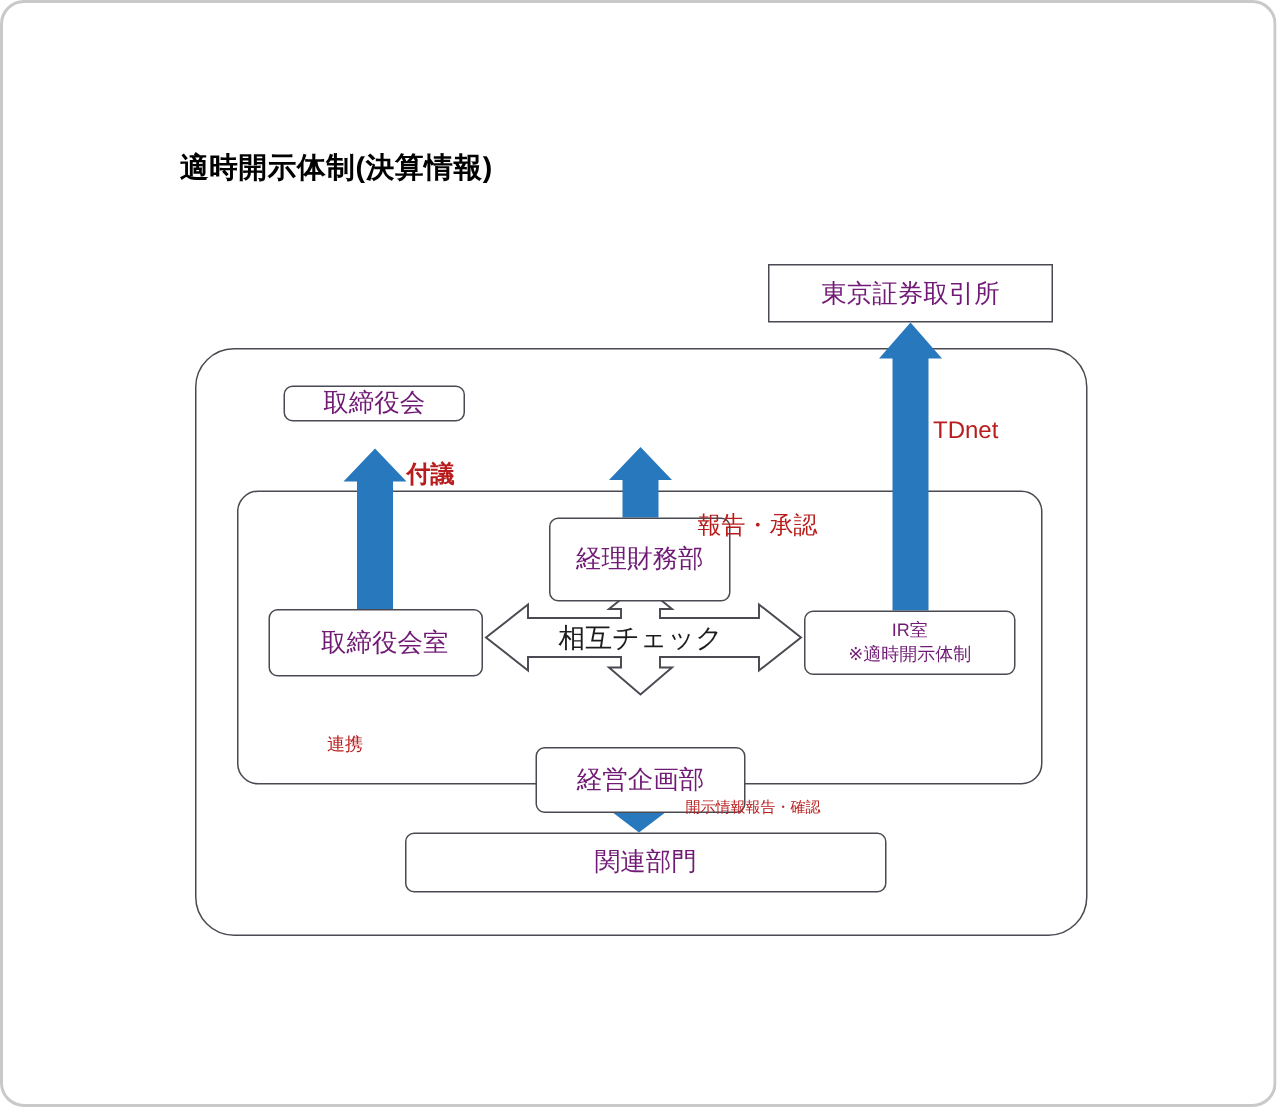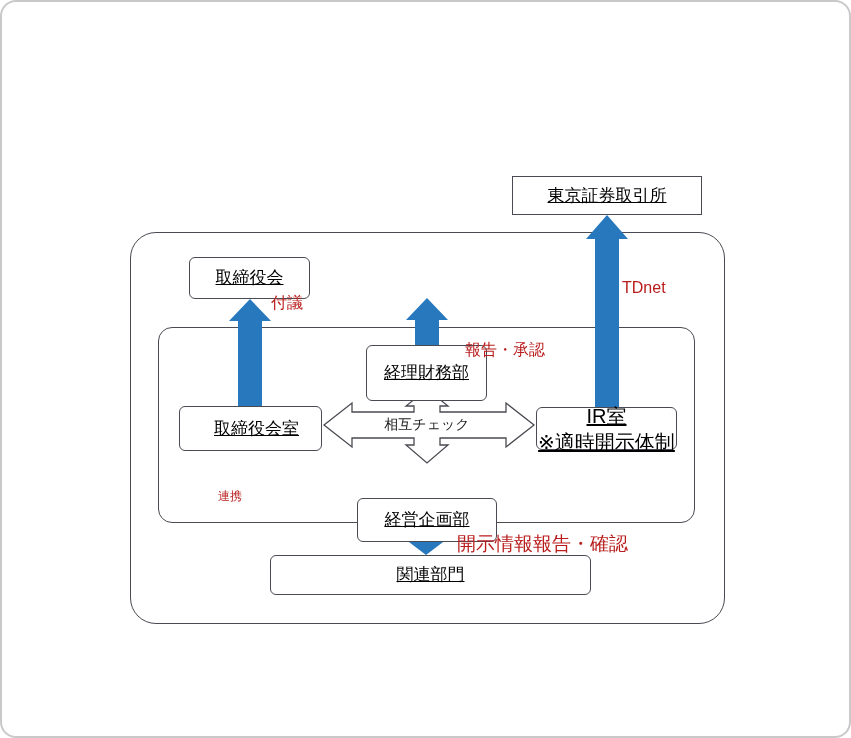--- a/index.html
+++ b/index.html
@@ -28,50 +28,51 @@
   .inner-frame{left:156px;top:325px;width:537px;height:196px;border-radius:14px;}
   .arrows{position:absolute;left:0;top:0;width:851px;height:738px;}
   .node{
     position:absolute;
     background:#ffffff;
     border:1.4px solid #4a4a52;
     border-radius:6px;
     box-sizing:border-box;
     display:flex;flex-direction:column;
     align-items:center;justify-content:center;
-    font-size:17px;color:#000000;
-    text-align:center;line-height:1.25;text-decoration:underline;
+    font-size:17px;color:#701a75;
+    text-align:center;line-height:1.25;
   }
   .node-tse{left:510px;top:174px;width:190px;height:39px;border-radius:0;}
-  .node-board{left:187px;top:255px;width:121px;height:42px;}
+  .node-board{left:187px;top:255px;width:121px;height:24px;}
   .node-mgmt{left:365px;top:256px;width:122px;height:39px;}
   .node-finance{left:364px;top:343px;width:121px;height:56px;}
   .node-boardoffice{left:177px;top:404px;width:143px;height:45px;padding-left:12px;}
-  .node-ir{left:534px;top:405px;width:141px;height:43px;font-size:20px;line-height:1.3;align-items:center;}
+  .node-ir{left:534px;top:405px;width:141px;height:43px;font-size:12px;line-height:1.3;align-items:center;}
   .node-planning{left:355px;top:463px;width:140px;height:44px;margin-top:33px;}
   .node-related{left:268px;top:553px;width:321px;height:40px;}
   .lbl{
     position:absolute;
     font-size:16px;color:#b91c1c;white-space:nowrap;
   }
-  .lbl-submission{left:269px;top:291px;}
+  .lbl-submission{left:269px;top:304px;font-weight:bold;}
   .lbl-report{left:463px;top:304px;margin-top:34px;}
   .lbl-tdnet{left:620px;top:277px;}
   .lbl-cooperation{left:216px;top:486px;font-size:12px;}
-  .lbl-disclosure{left:455px;top:529px;font-size:19px;}
+  .lbl-disclosure{left:455px;top:529px;font-size:10px;}
   .lbl-mutual{
     left:425px;top:423px;transform:translate(-50%,-50%);
-    font-size:14px;color:#1c1c1c;
+    font-size:18px;color:#1c1c1c;
   }
 </style>
 </head>
 <body>
 
 <div class="page">
 
+  <h1 class="title">適時開示体制(決算情報)</h1>
 
   <div class="frame outer-frame"></div>
   <div class="frame inner-frame"></div>
 
   <svg class="arrows" viewBox="0 0 851 738" xmlns="http://www.w3.org/2000/svg">
 
     <polygon points="236,404 236,319 227,319 248,297 269,319 260,319 260,404" fill="#2878BE"></polygon>
 
     <polygon points="413,343 413,318 404,318 425,296 446,318 437,318 437,343" fill="#2878BE"></polygon>
 

